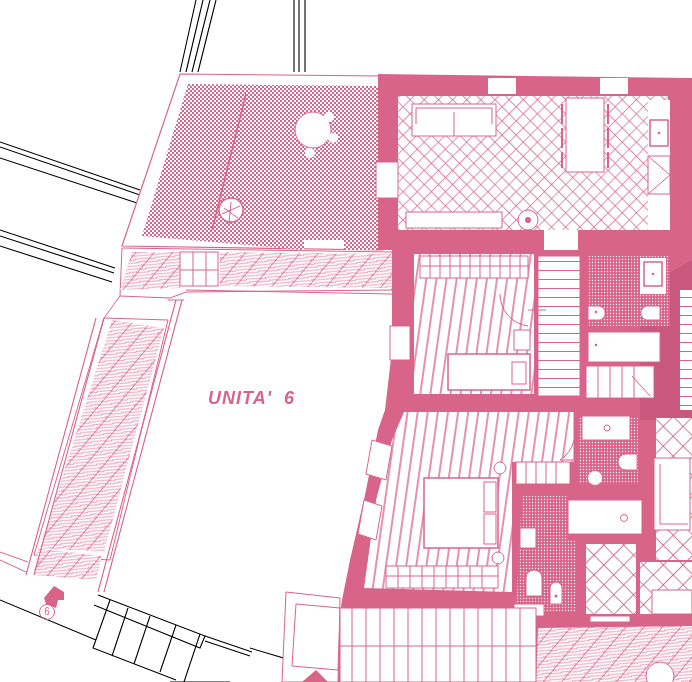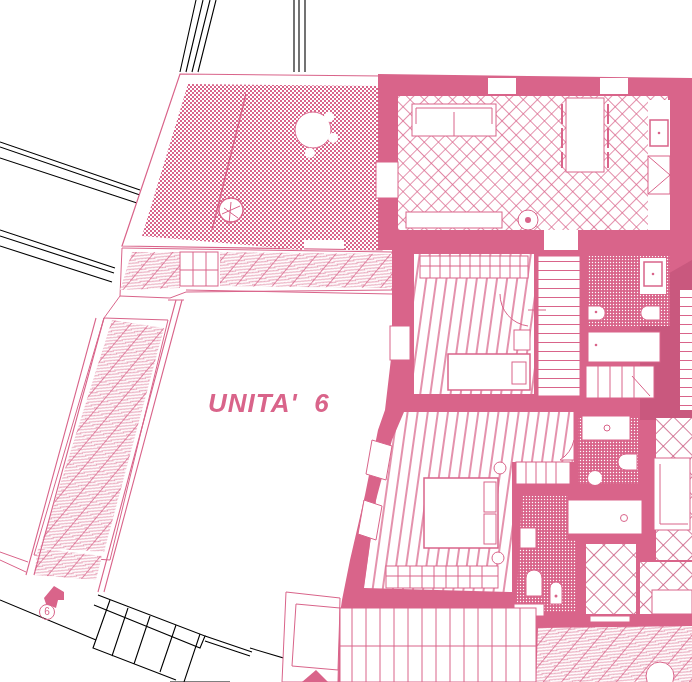--- a/index.html
+++ b/index.html
@@ -1,18 +1,18 @@
 <!DOCTYPE html>
 <html><head>
 <meta charset="utf-8">
 <style>
   html,body{margin:0;padding:0;background:#ffffff;}
   #plan{position:relative;width:692px;height:682px;overflow:hidden;background:#ffffff;font-family:"Liberation Sans",sans-serif;}
   svg{position:absolute;left:0;top:0;}
-  .unit-label{position:absolute;left:208px;top:388px;font-family:"Liberation Sans",sans-serif;font-weight:bold;font-style:italic;font-size:26px;color:#d9648a;letter-spacing:1px;white-space:pre;}
+  .unit-label{position:absolute;left:208px;top:388px;font-family:"Liberation Sans",sans-serif;font-weight:bold;font-style:italic;font-size:18px;color:#d9648a;letter-spacing:1px;white-space:pre;}
   .entrance-num{position:absolute;left:39px;top:604px;width:14px;height:14px;border:1.3px solid #d9648a;border-radius:50%;font-size:10px;line-height:14px;text-align:center;color:#d9648a;font-family:"Liberation Sans",sans-serif;}
 </style>
 </head>
 <body>
 
 <div id="plan">
 <svg width="692" height="682" viewBox="0 0 692 682">
   <defs>
     <pattern id="checker" width="4" height="4" patternUnits="userSpaceOnUse">
       <rect width="4" height="4" fill="#ffffff"></rect>

